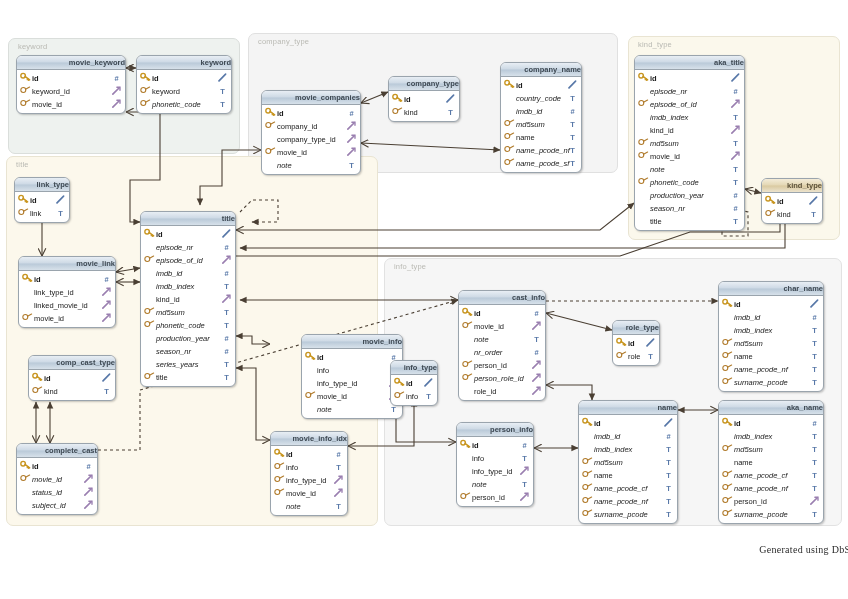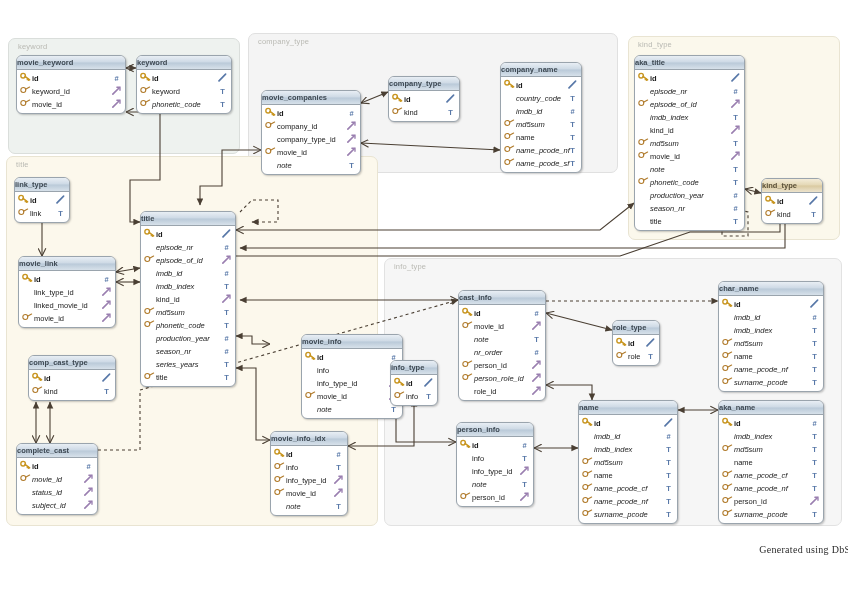--- a/index.html
+++ b/index.html
@@ -41,21 +41,21 @@
     border:1px solid #9aa4ad;
     border-radius:6px;
     box-sizing:border-box;
     box-shadow:1px 1px 2px rgba(0,0,0,.22);
     overflow:hidden;
     z-index:5;
   }
   .tbl-head{
     height:13px;
     line-height:13px;
-    text-align:left;
+    text-align:right;
     font-size:7.5px;
     font-weight:bold;
     color:#3d4852;
     background:linear-gradient(to bottom,#e8eef4 0%,#cdd9e5 48%,#b9c9d8 52%,#d7e1ea 100%);
     border-bottom:1px solid #9aa4ad;
     white-space:nowrap;
     overflow:hidden;
   }
   .tbl-head.gold{
     background:linear-gradient(to bottom,#f3ecd8 0%,#e4d7b4 48%,#d9c99f 52%,#ece3cd 100%);

